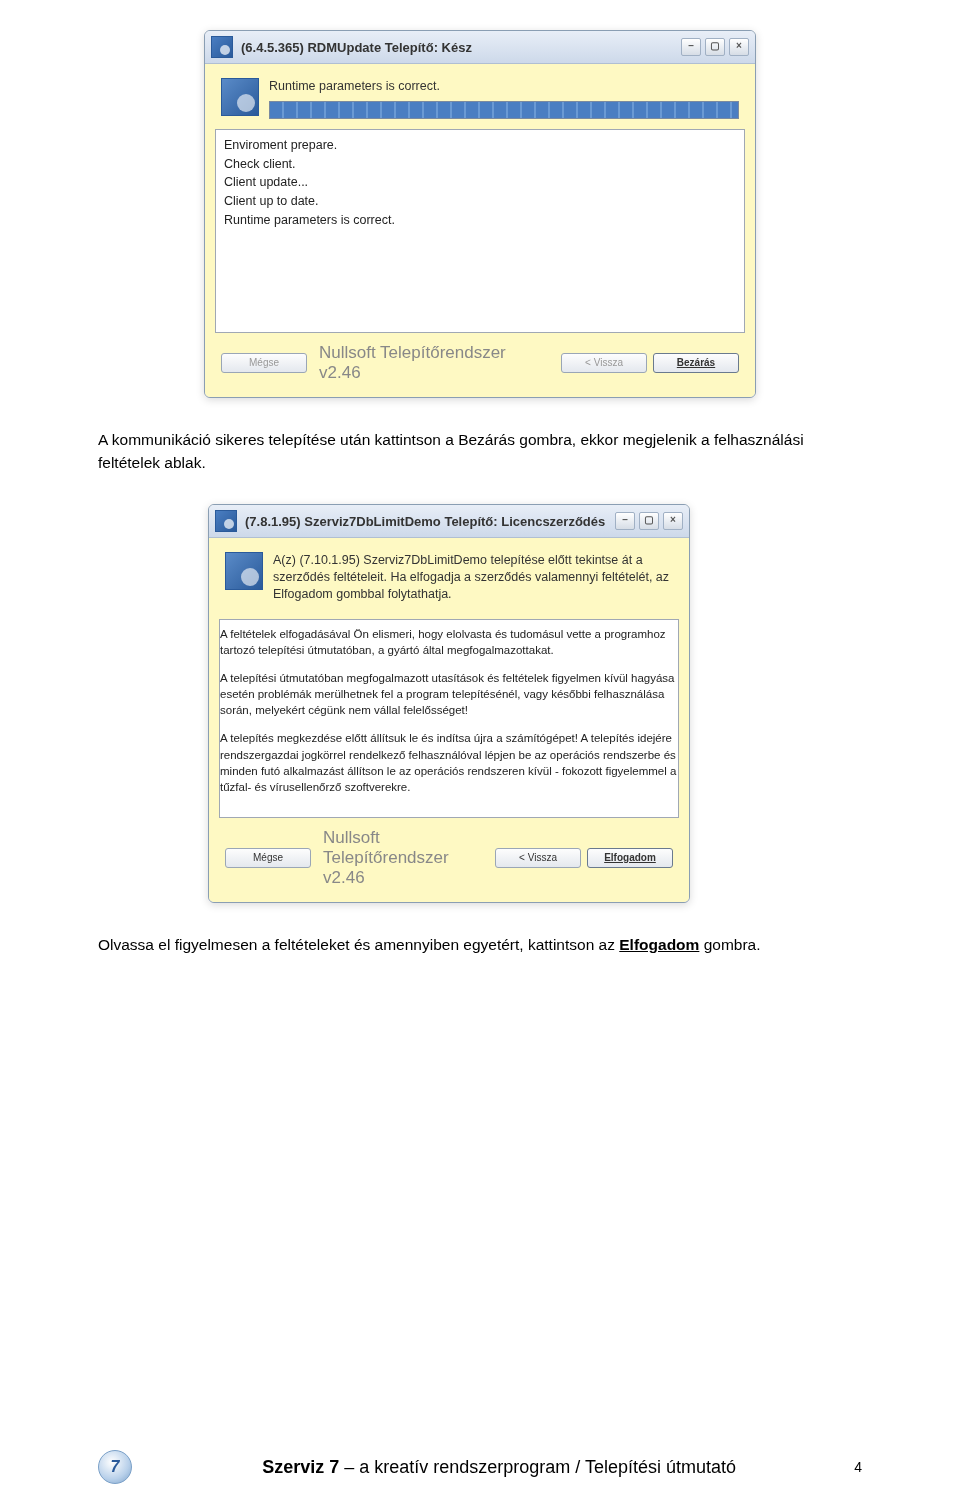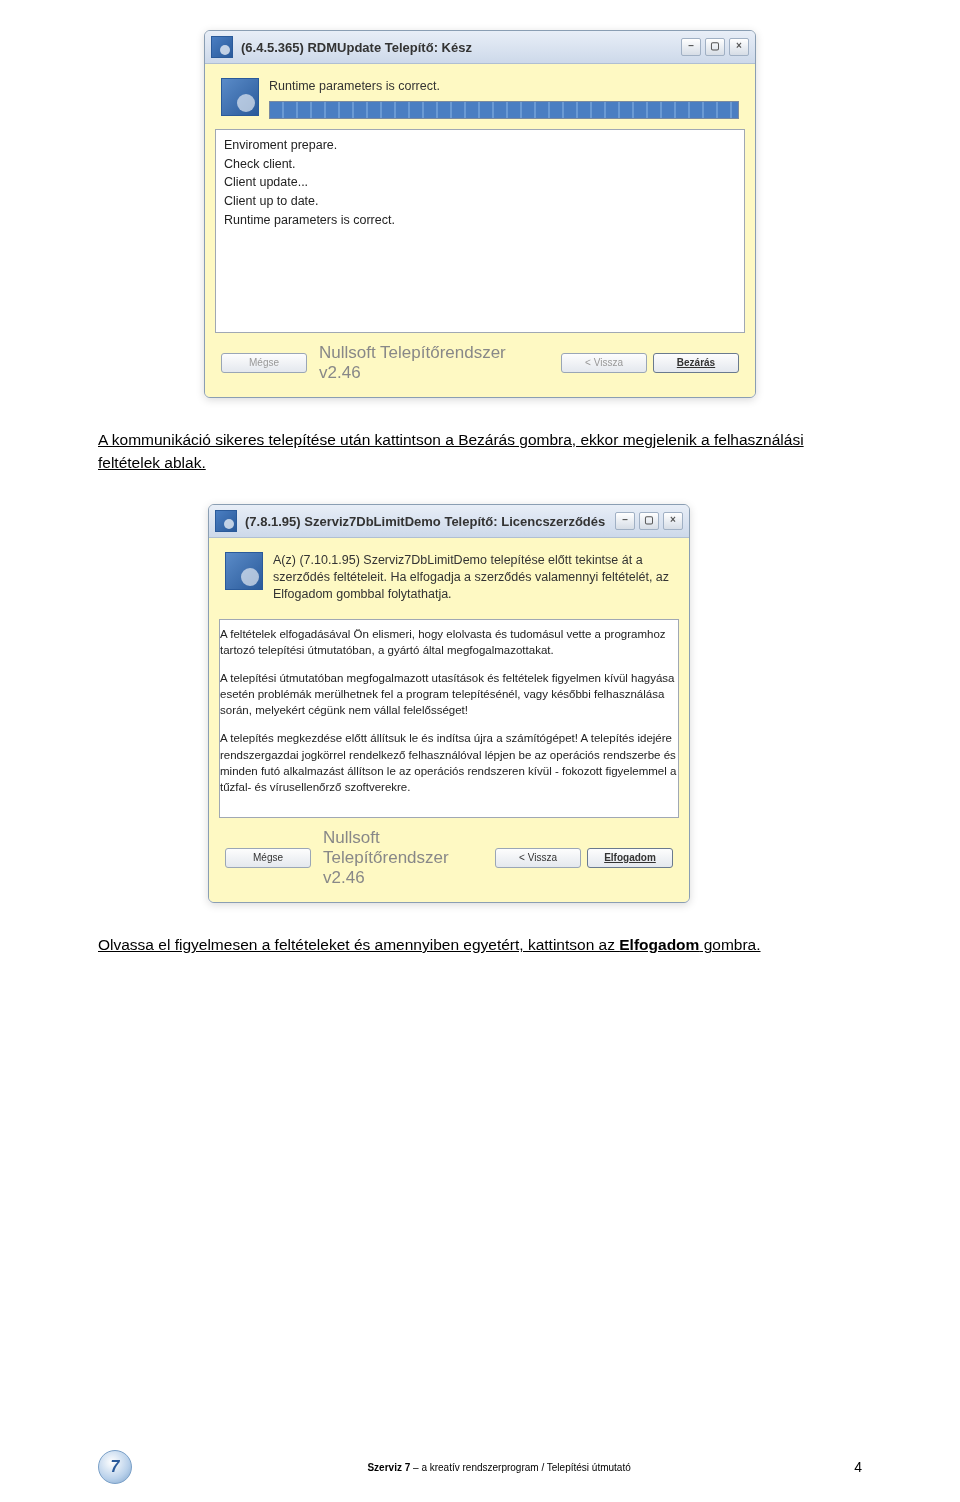--- a/index.html
+++ b/index.html
@@ -158,21 +158,20 @@
   .nsis-label {
     font-size: 17px;
     color: #888;
     padding: 0 6px;
   }
   .body-text {
     font-size: 15.5px;
     line-height: 1.5;
     color: #000;
     margin: 18px 0 30px;
-    text-decoration: underline;
   }
   .underline { text-decoration: underline; font-weight: bold; }
   .footer {
     position: absolute;
     bottom: 18px;
     left: 0; right: 0;
     display: flex;
     align-items: center;
     padding: 0 98px;
   }
@@ -182,21 +181,21 @@
     border-radius: 50%;
     background: radial-gradient(circle at 40% 35%, #fff, #b8d0ea 60%, #7aa0c8);
     display:flex;align-items:center;justify-content:center;
     color:#2a5a9a;font-weight:bold;font-size:16px;font-style:italic;
     margin-right: 12px;
     flex-shrink:0;
   }
   .footer-text {
     flex:1;
     text-align:center;
-    font-size:10px;
+    font-size:18px;
     color:#000;
   }
   .footer-text b { font-weight: bold; }
   .page-num { font-size:14px; margin-left:auto; }
 </style>
 </head>
 <body>
 
 <div class="page-content">
 

